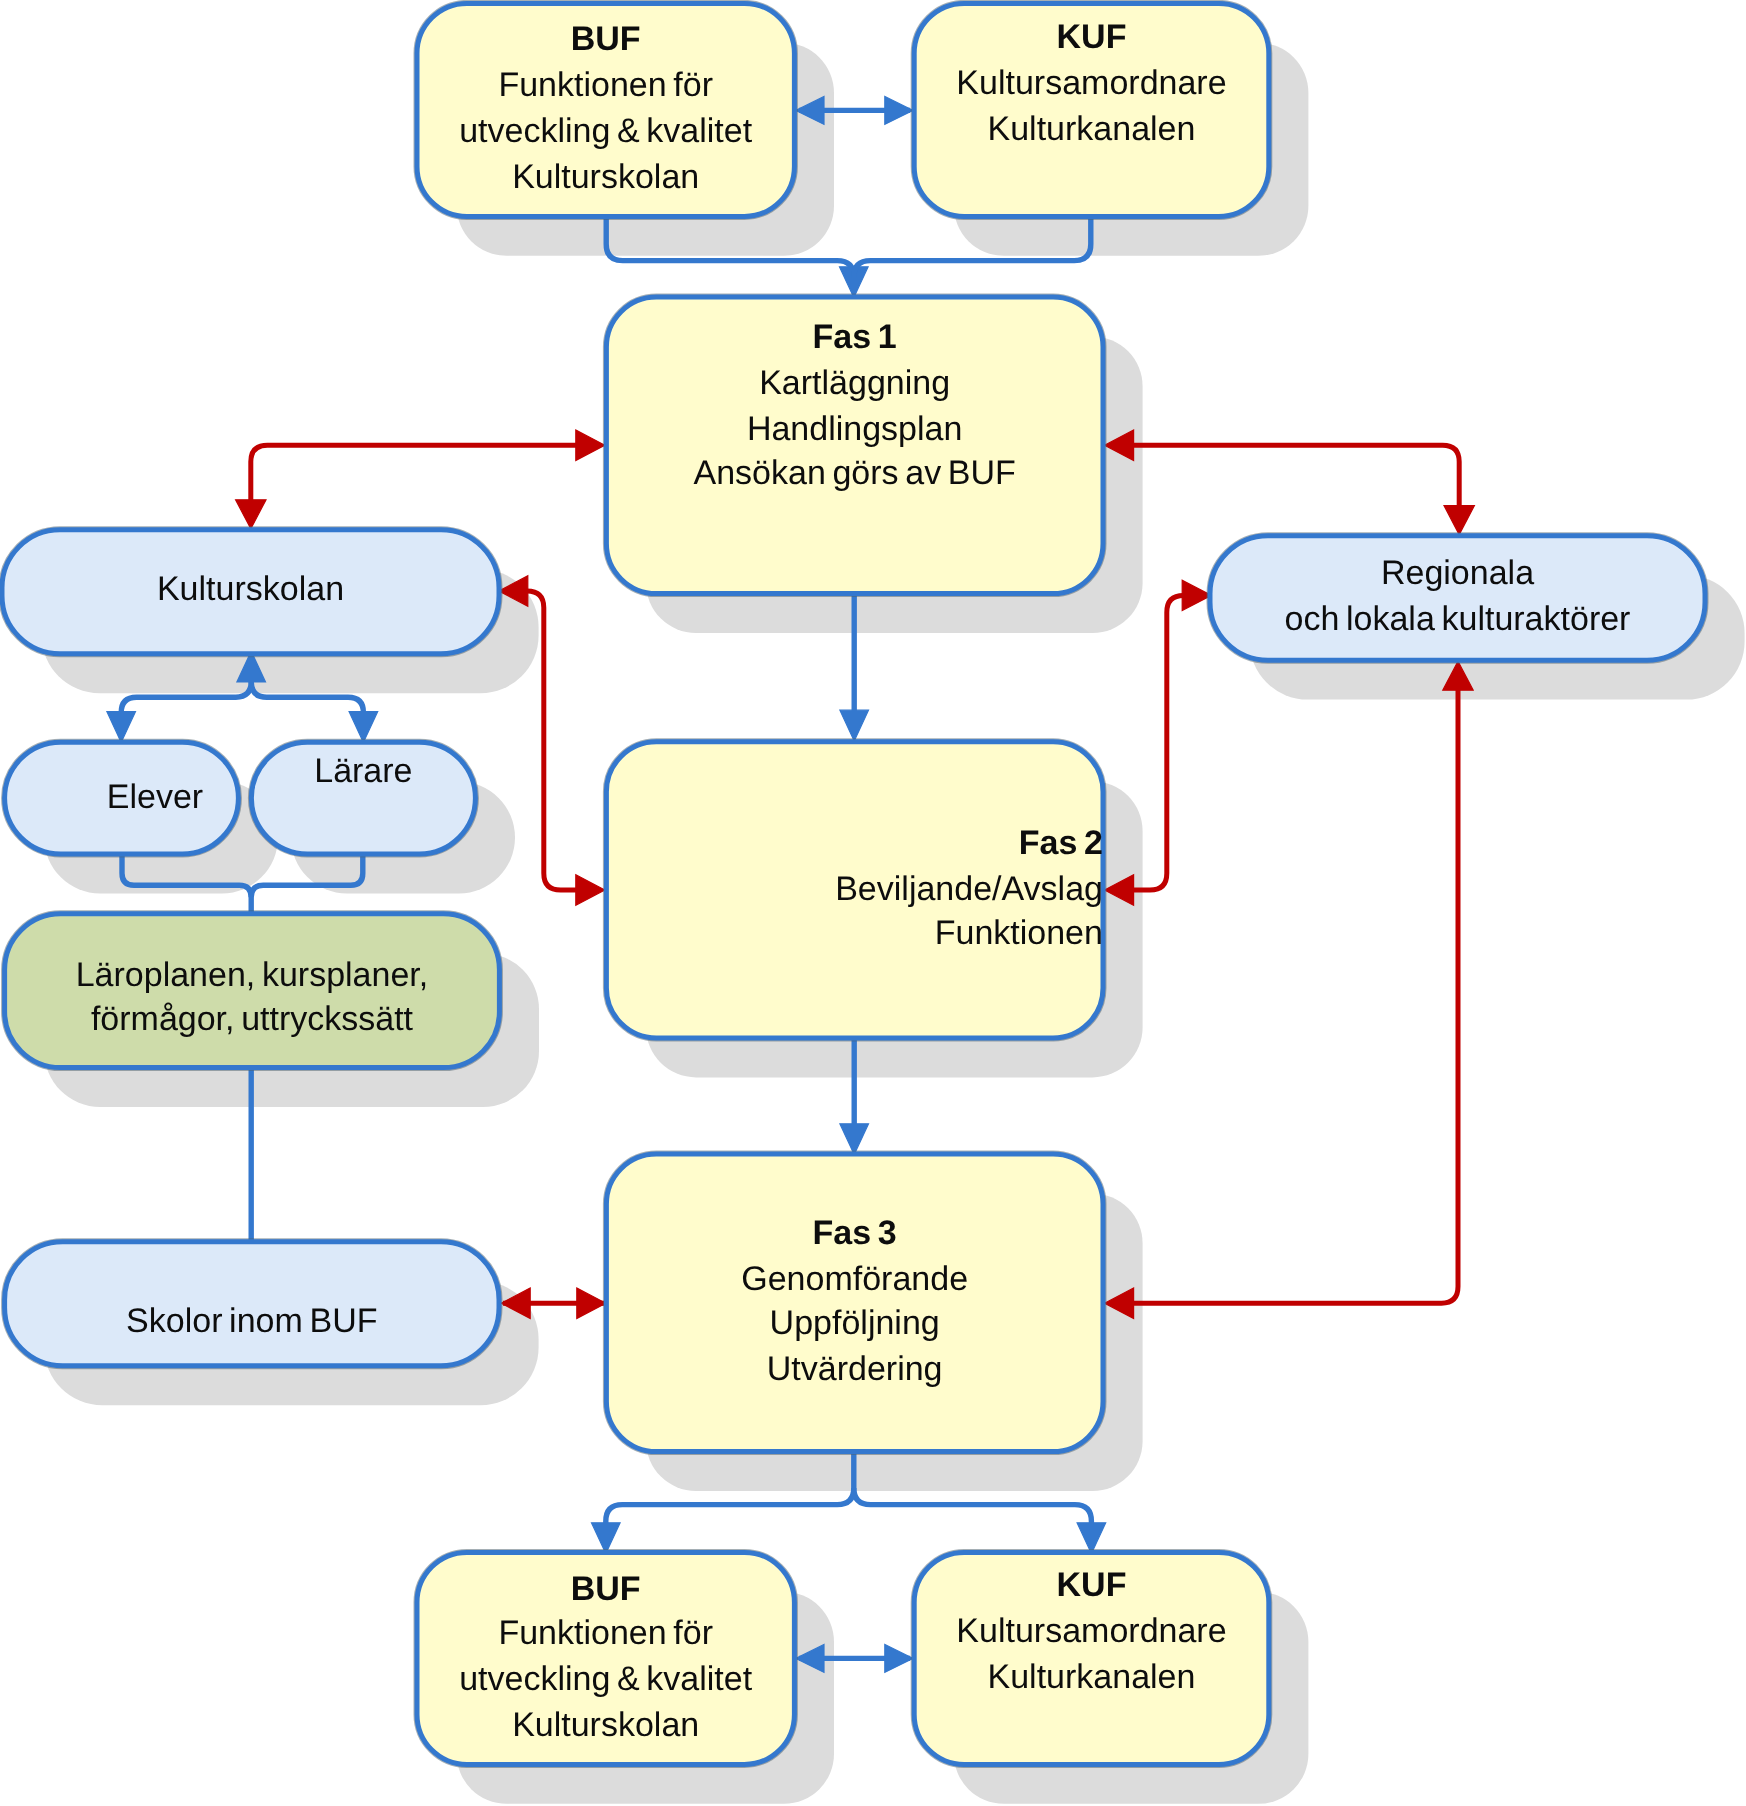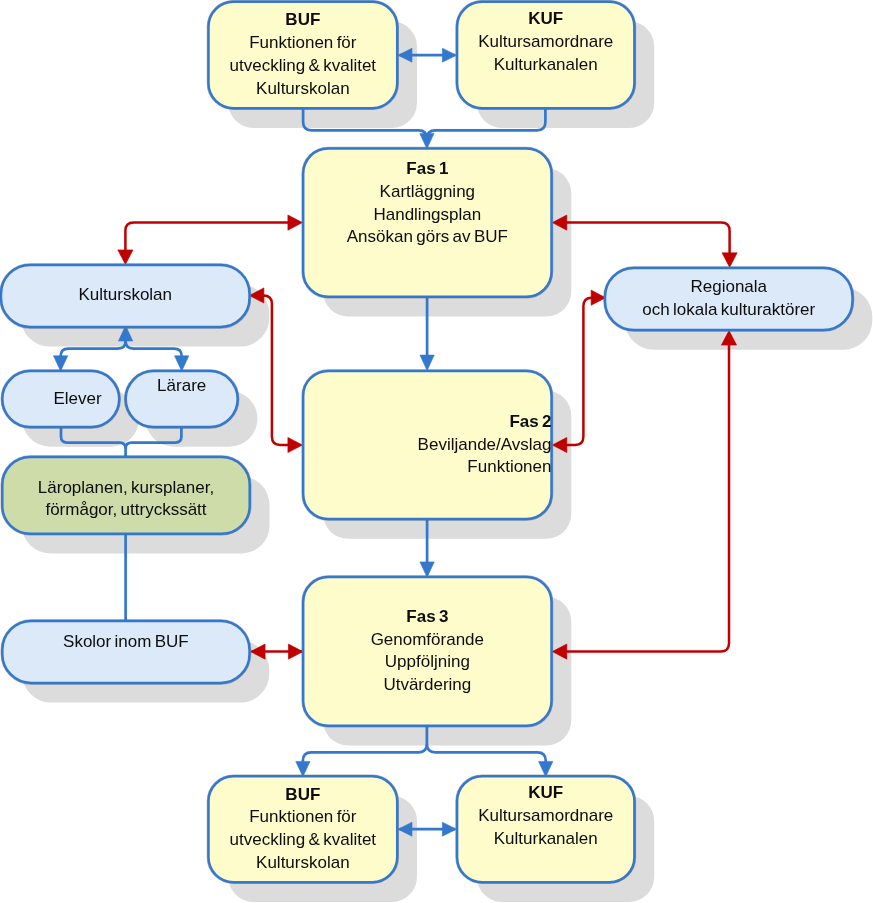--- a/index.html
+++ b/index.html
@@ -178,21 +178,21 @@
     </div>
     <div class="nlabel" style="left: 303.2px; top: 370.9px; width: 248.3px; height: 148.1px; align-items: flex-end;">
       <div class="b">Fas 2</div>
       <div>Beviljande/Avslag</div>
       <div>Funktionen</div>
     </div>
     <div class="nlabel" style="left: 2.3px; top: 456.9px; width: 247.4px; height: 85px;">
       <div>Läroplanen, kursplaner,</div>
       <div>förmågor, uttryckssätt</div>
     </div>
-    <div class="nlabel" style="left: 2.3px; top: 606px; width: 247.2px; height: 72px;">
+    <div class="nlabel" style="left: 2.3px; top: 625px; width: 247.2px; height: 72px;">
       <div>Skolor inom BUF</div>
     </div>
     <div class="nlabel" style="left: 303.2px; top: 577px; width: 248.3px; height: 148.8px; border-radius: 30px;">
       <div class="b">Fas 3</div>
       <div>Genomförande</div>
       <div>Uppföljning</div>
       <div>Utvärdering</div>
     </div>
     <div class="nlabel" style="left: 208.5px; top: 776.2px; width: 188.7px; height: 106px;">
       <div class="b">BUF</div>

